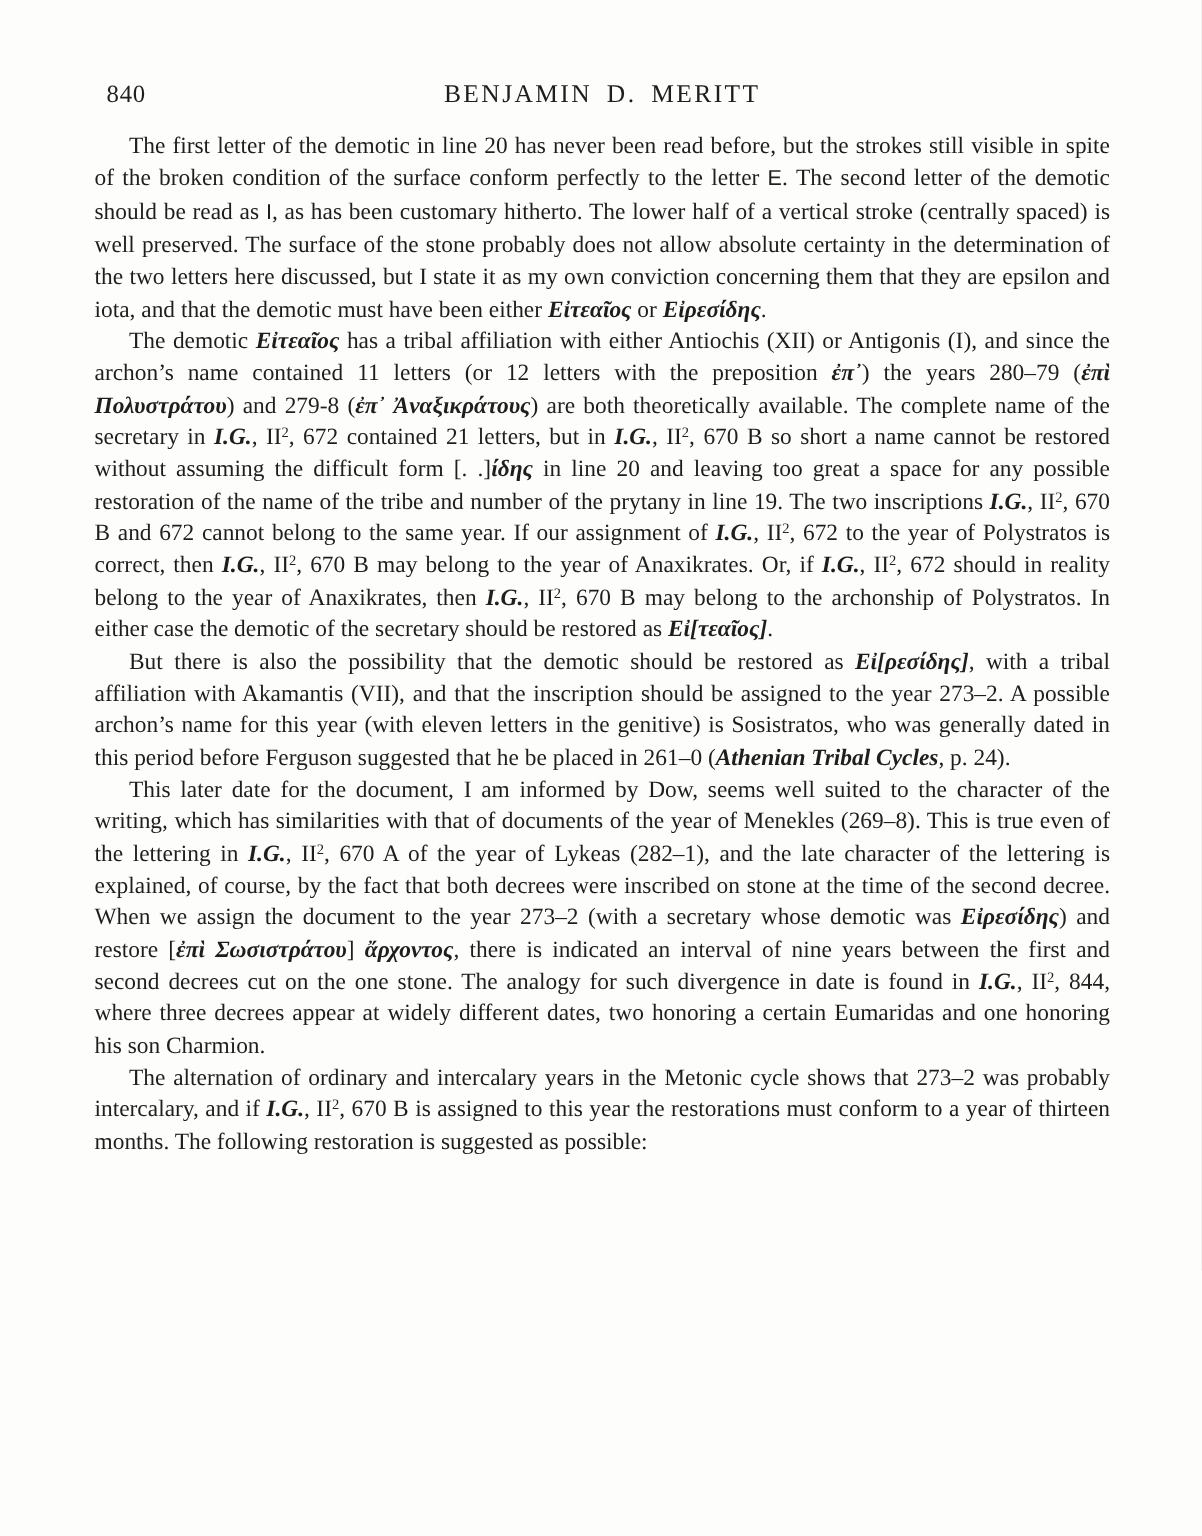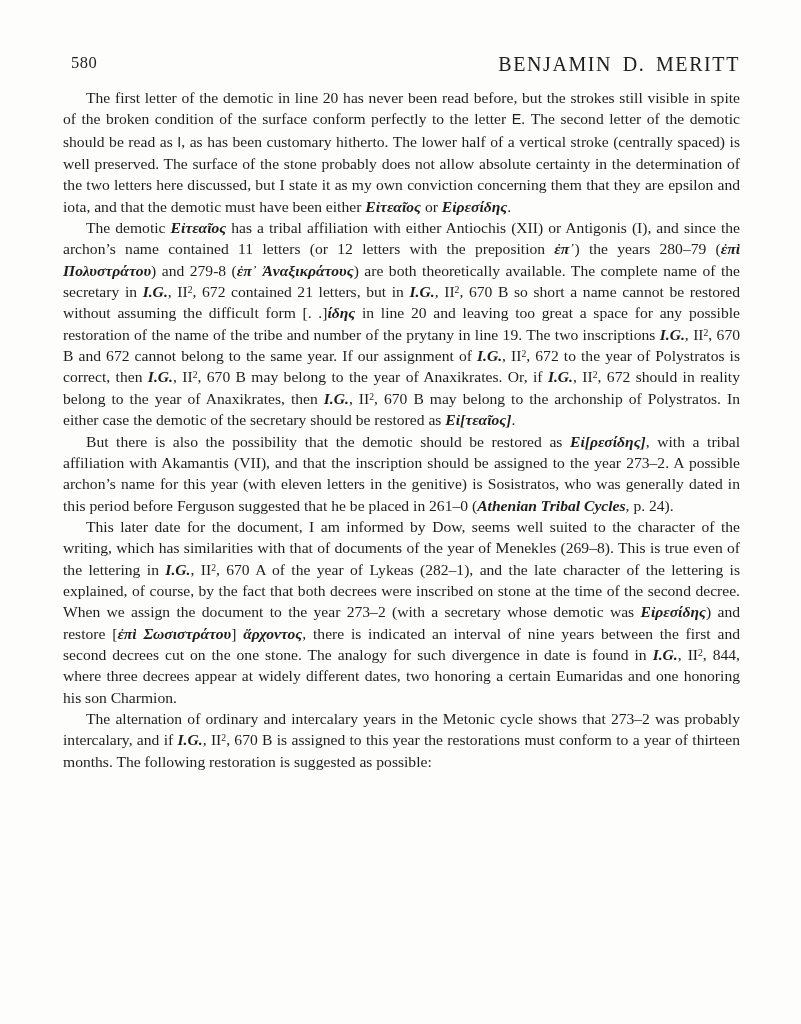--- a/index.html
+++ b/index.html
@@ -25,22 +25,22 @@
   }
   .page-number {
     position: absolute;
     left: 8px;
     top: 0;
     font-size: 16.5px;
     letter-spacing: 0.5px;
   }
   .running-head {
     display: block;
-    text-align: right;
-    font-size: 20px;
+    text-align: center;
+    font-size: 17px;
     letter-spacing: 1.6px;
     word-spacing: 4px;
   }
   .body-text {
     position: absolute;
     top: 87px;
     left: 63px;
     width: 677px;
     text-align: justify;
     font-size: 15.6px;
@@ -65,21 +65,21 @@
     font-family: "Liberation Sans", "DejaVu Sans", sans-serif;
     font-size: 0.92em;
   }
 </style>
 </head>
 <body>
 
 <div class="page">
 
   <div class="page-header">
-    <span class="page-number">580</span>
+    <span class="page-number">840</span>
     <span class="running-head">BENJAMIN D. MERITT</span>
   </div>
 
   <div class="body-text">
     <p><span>The first letter of the demotic in line 20 has never been read before, but the strokes still visible in spite of the broken condition of the surface conform perfectly to the letter </span><span class="sans">Ε</span><span>. The second letter of the demotic should be read as </span><span class="sans">Ι</span><span>, as has been customary hitherto. The lower half of a vertical stroke (centrally spaced) is well preserved. The surface of the stone probably does not allow absolute certainty in the determination of the two letters here discussed, but I state it as my own conviction concerning them that they are epsilon and iota, and that the demotic must have been either </span><i>Εἰτεαῖος</i><span> or </span><i>Εἰρεσίδης</i><span>.</span></p>
     <p><span>The demotic </span><i>Εἰτεαῖος</i><span> has a tribal affiliation with either Antiochis (XII) or Antigonis (I), and since the archon’s name contained 11 letters (or 12 letters with the preposition </span><i>ἐπ᾽</i><span>) the years 280–79 (</span><i>ἐπὶ Πολυστράτου</i><span>) and 279-8 (</span><i>ἐπ᾽ Ἀναξικράτους</i><span>) are both theoretically available.  The complete name of the secretary in </span><i>I.G.</i><span>, II</span><sup>2</sup><span>, 672 contained 21 letters, but in </span><i>I.G.</i><span>, II</span><sup>2</sup><span>, 670 B so short a name cannot be restored without assuming the difficult form [. .]</span><i>ίδης</i><span> in line 20 and leaving too great a space for any possible restoration of the name of the tribe and number of the prytany in line 19.  The two inscriptions </span><i>I.G.</i><span>, II</span><sup>2</sup><span>, 670 B and 672 cannot belong to the same year.  If our assignment of </span><i>I.G.</i><span>, II</span><sup>2</sup><span>, 672 to the year of Polystratos is correct, then </span><i>I.G.</i><span>, II</span><sup>2</sup><span>, 670 B may belong to the year of Anaxikrates.  Or, if </span><i>I.G.</i><span>, II</span><sup>2</sup><span>, 672 should in reality belong to the year of Anaxikrates, then </span><i>I.G.</i><span>, II</span><sup>2</sup><span>, 670 B may belong to the archonship of Polystratos.  In either case the demotic of the secretary should be restored as </span><i>Εἰ[τεαῖος]</i><span>.</span></p>
     <p><span>But there is also the possibility that the demotic should be restored as </span><i>Εἰ[ρεσίδης]</i><span>, with a tribal affiliation with Akamantis (VII), and that the inscription should be assigned to the year 273–2.  A possible archon’s name for this year (with eleven letters in the genitive) is Sosistratos, who was generally dated in this period before Ferguson suggested that he be placed in 261–0 (</span><i>Athenian Tribal Cycles</i><span>, p. 24).</span></p>
     <p><span>This later date for the document, I am informed by Dow, seems well suited to the character of the writing, which has similarities with that of documents of the year of Menekles (269–8).  This is true even of the lettering in </span><i>I.G.</i><span>, II</span><sup>2</sup><span>, 670 A of the year of Lykeas (282–1), and the late character of the lettering is explained, of course, by the fact that both decrees were inscribed on stone at the time of the second decree.  When we assign the document to the year 273–2 (with a secretary whose demotic was </span><i>Εἰρεσίδης</i><span>) and restore [</span><i>ἐπὶ Σωσιστράτου</i><span>] </span><i>ἄρχοντος</i><span>, there is indicated an interval of nine years between the first and second decrees cut on the one stone.  The analogy for such divergence in date is found in </span><i>I.G.</i><span>, II</span><sup>2</sup><span>, 844, where three decrees appear at widely different dates, two honoring a certain Eumaridas and one honoring his son Charmion.</span></p>
     <p><span>The alternation of ordinary and intercalary years in the Metonic cycle shows that 273–2 was probably intercalary, and if </span><i>I.G.</i><span>, II</span><sup>2</sup><span>, 670 B is assigned to this year the restorations must conform to a year of thirteen months.  The following restoration is suggested as possible:</span></p>
   </div>

